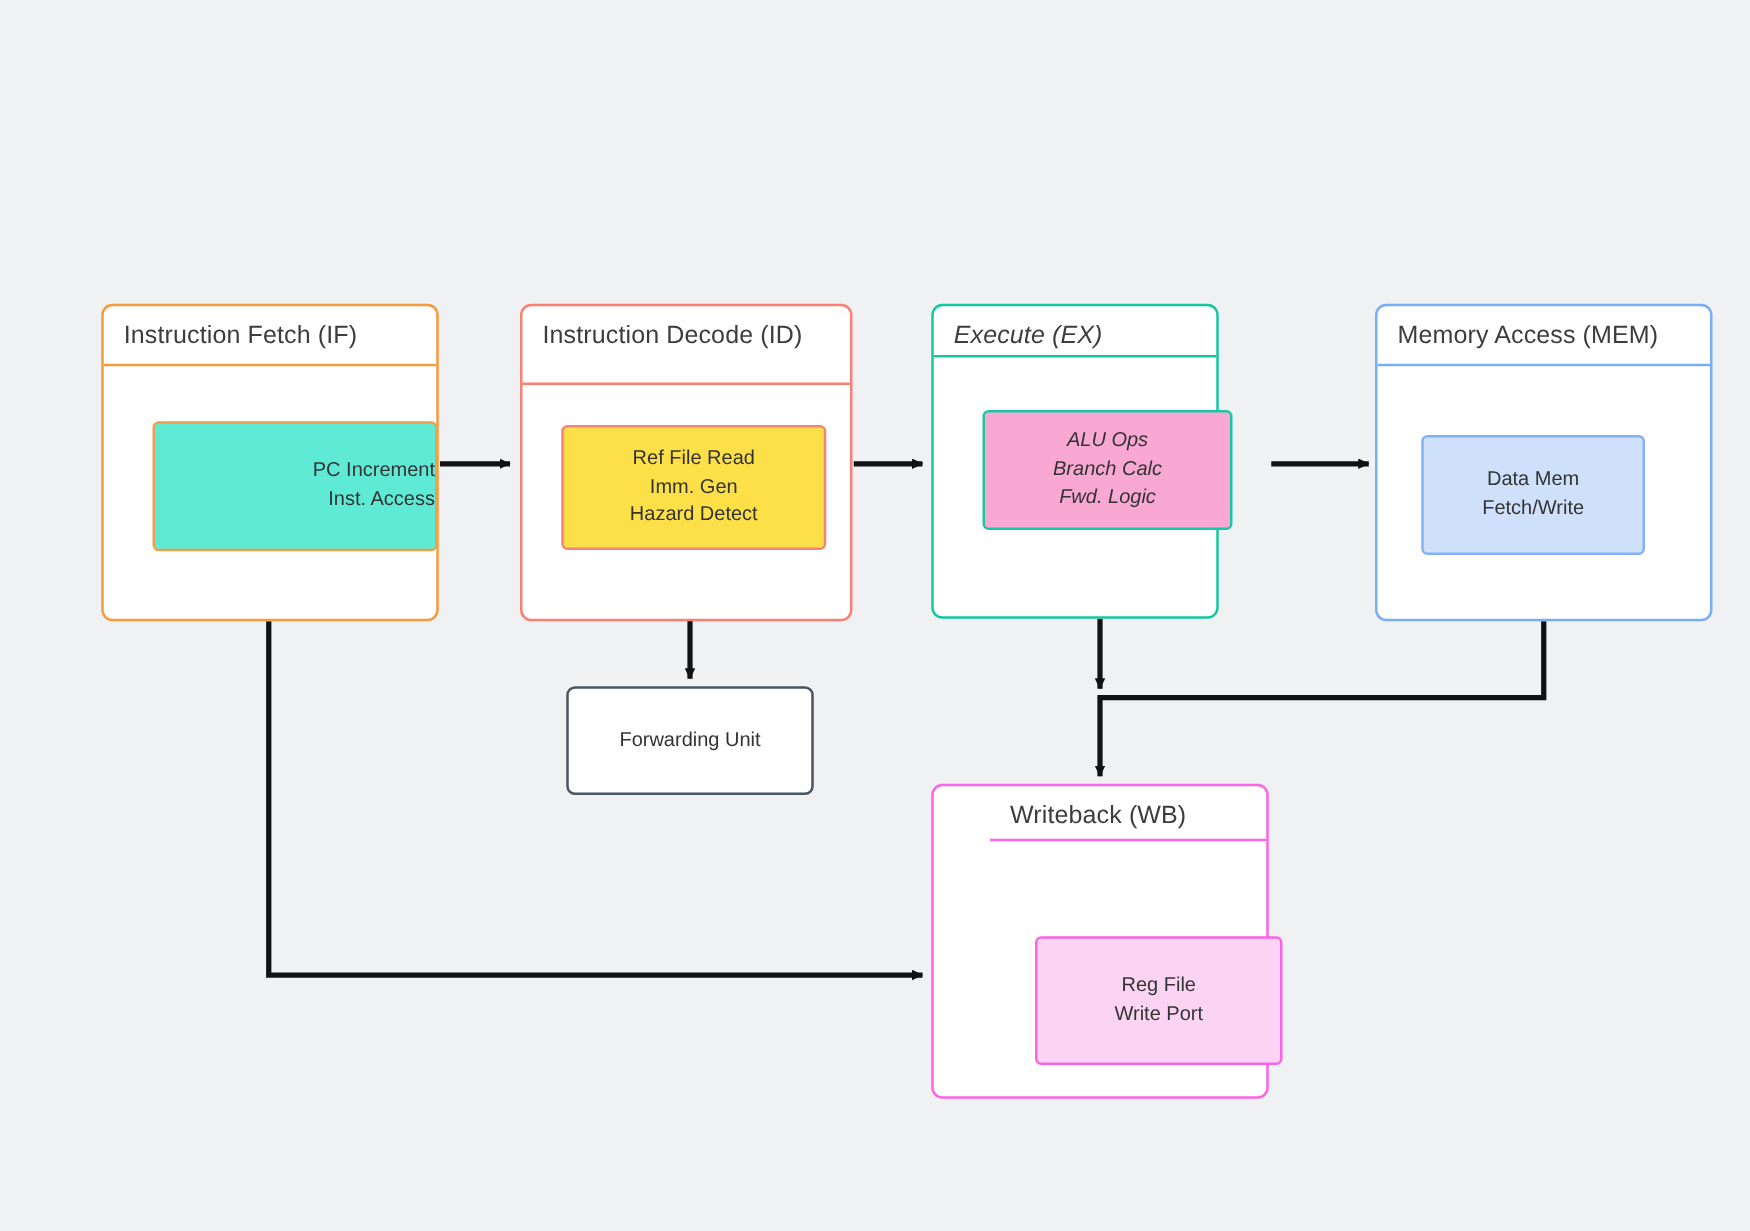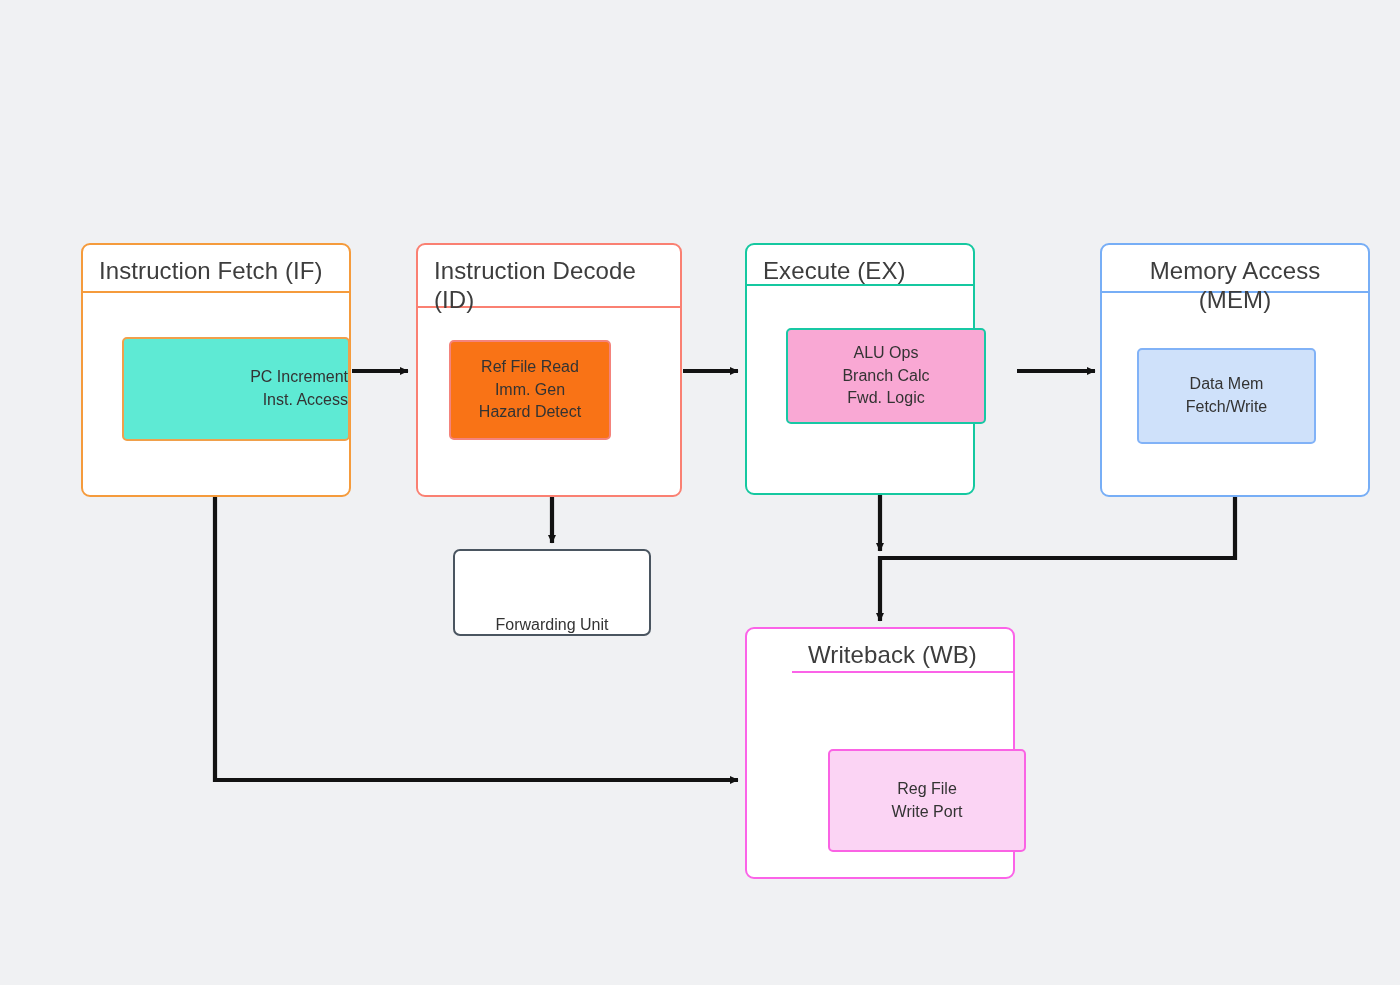--- a/index.html
+++ b/index.html
@@ -33,21 +33,21 @@
     border-style: solid;
     border-width: 2px;
     box-sizing: border-box;
     display: flex;
     flex-direction: column;
     z-index: 2;
   }
   .stage-header {
     box-sizing: border-box;
     padding: 11px 16px 9px 16px;
-    font-size: 24px;
+    font-size: 20px;
     line-height: 1.22;
     color: #3D3D3D;
     border-bottom-style: solid;
     border-bottom-width: 2px;
     letter-spacing: 0.1px;
   }
   .stage-body {
     flex: 1 1 auto;
     position: relative;
     display: flex;
@@ -117,56 +117,56 @@
       <div class="inner" style="left:39px; top:44px; width:228px; height:104px; background:#5eead4; border-color:#F0A04B;align-items:flex-end;">
         <span>PC Increment</span>
         <span>Inst. Access</span>
       </div>
     </div>
   </div>
 
   <div class="stage" style="left:416px; top:243px; width:266px; height:254px; border-color:#FA8072;">
     <div class="stage-header" style="border-bottom-color:#FA8072; height:63px;">Instruction Decode (ID)</div>
     <div class="stage-body">
-      <div class="inner" style="left:31px; top:32px; width:162px; height:100px; background:#f97316; border-color:#F4837C;">
+      <div class="inner" style="left:31px; top:32px; width:212px; height:100px; background:#fde047; border-color:#F4837C;">
         <span>Ref File Read</span>
         <span>Imm. Gen</span>
         <span>Hazard Detect</span>
       </div>
     </div>
   </div>
 
-  <div class="stage" style="left:745px; top:243px; width:230px; height:252px; border-color:#15C8A0;">
+  <div class="stage" style="left:745px; top:243px; width:230px; height:252px; border-color:#15C8A0;font-style:italic;">
     <div class="stage-header" style="border-bottom-color:#15C8A0; height:41px;">Execute (EX)</div>
     <div class="stage-body">
       <div class="inner" style="left:39px; top:42px; width:200px; height:96px; background:#f9a8d4; border-color:#18C8A4;">
         <span>ALU Ops</span>
         <span>Branch Calc</span>
         <span>Fwd. Logic</span>
       </div>
     </div>
   </div>
 
   <div class="stage" style="left:1100px; top:243px; width:270px; height:254px; border-color:#77AEF6;">
-    <div class="stage-header" style="border-bottom-color:#77AEF6; height:48px;text-align:center;">Memory Access (MEM)</div>
+    <div class="stage-header" style="border-bottom-color:#77AEF6; height:48px;">Memory Access (MEM)</div>
     <div class="stage-body">
       <div class="inner" style="left:35px; top:55px; width:179px; height:96px; background:#CFE1FA; border-color:#81B2F7;">
         <span>Data Mem</span>
         <span>Fetch/Write</span>
       </div>
     </div>
   </div>
 
   <div class="stage" style="left:745px; top:627px; width:270px; height:252px; border-color:#FB63E8;padding-left:45px;">
     <div class="stage-header" style="border-bottom-color:#FB63E8; height:44px;">Writeback (WB)</div>
     <div class="stage-body">
       <div class="inner" style="left:36px; top:76px; width:198px; height:103px; background:#FBD4F4; border-color:#FA63E4;">
         <span>Reg File</span>
         <span>Write Port</span>
       </div>
     </div>
   </div>
 
-  <div class="plainbox" style="left:453px; top:549px; width:198px; height:87px;align-items:flex-end;">
+  <div class="plainbox" style="left:453px; top:549px; width:198px; height:87px;">
     <span>Forwarding Unit</span>
   </div>
 
 </div>
 
 </body></html>

